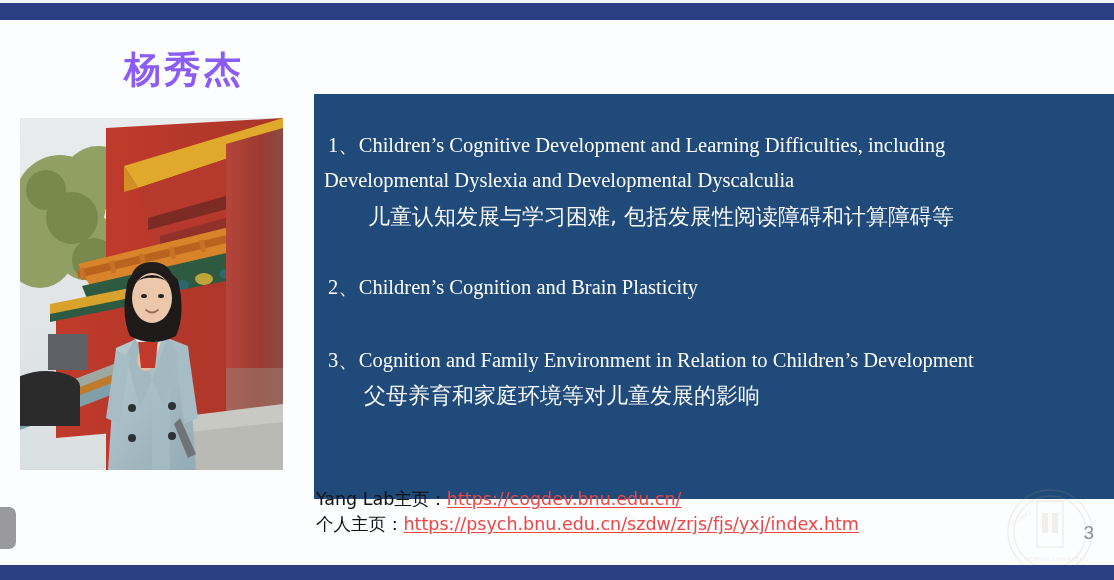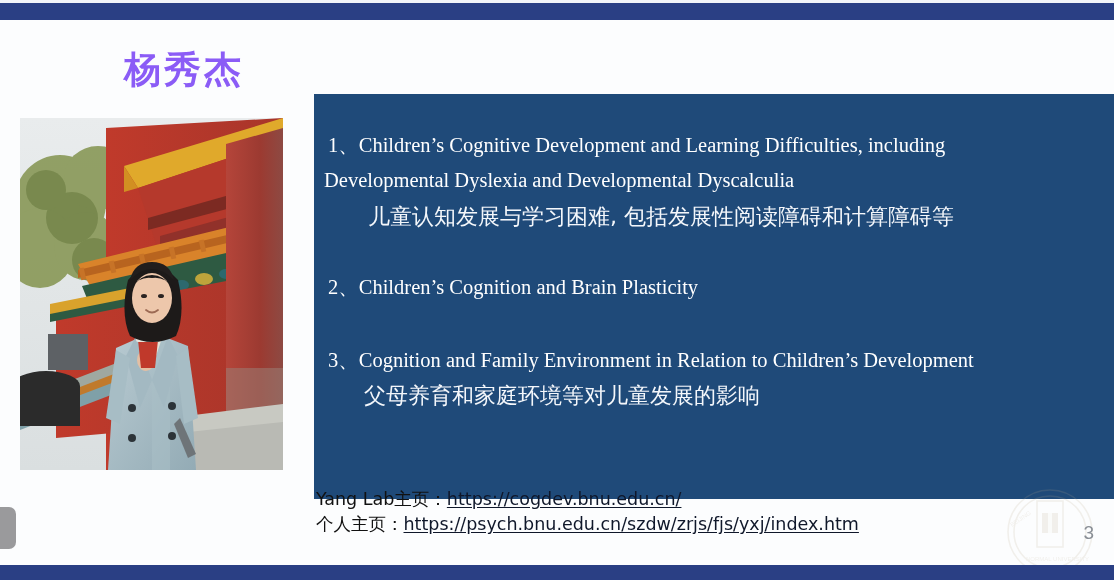--- a/index.html
+++ b/index.html
@@ -110,21 +110,21 @@
     top: 487px;
     font-family: "DejaVu Sans", "Liberation Sans", sans-serif;
     font-size: 17.5px;
     line-height: 1.42;
     color: #1a1a1a;
     white-space: nowrap;
   }
   .link-row { display: block; }
   .link-label { color: #111111; }
   .link-url {
-    color: #0f172a;
+    color: #ef4444;
     text-decoration: underline;
     text-underline-offset: 2px;
   }
 
   
   #page-number {
     position: absolute;
     right: 20px;
     top: 522px;
     font-family: "Liberation Sans", sans-serif;

